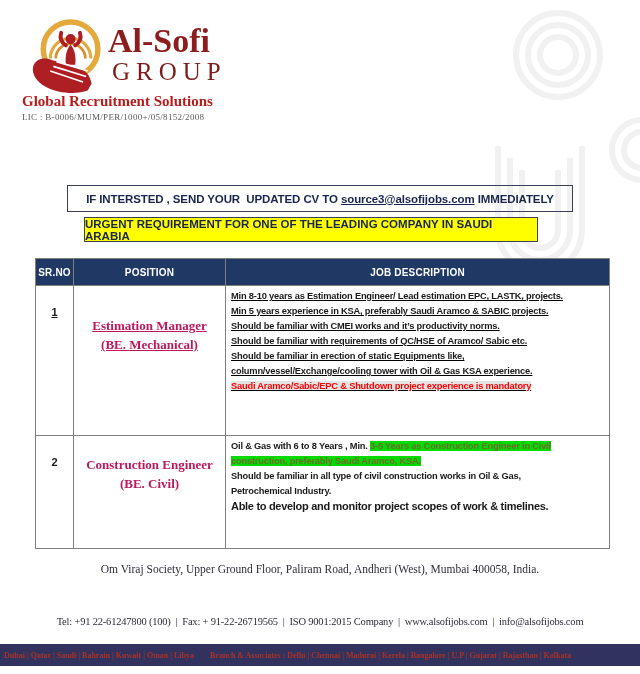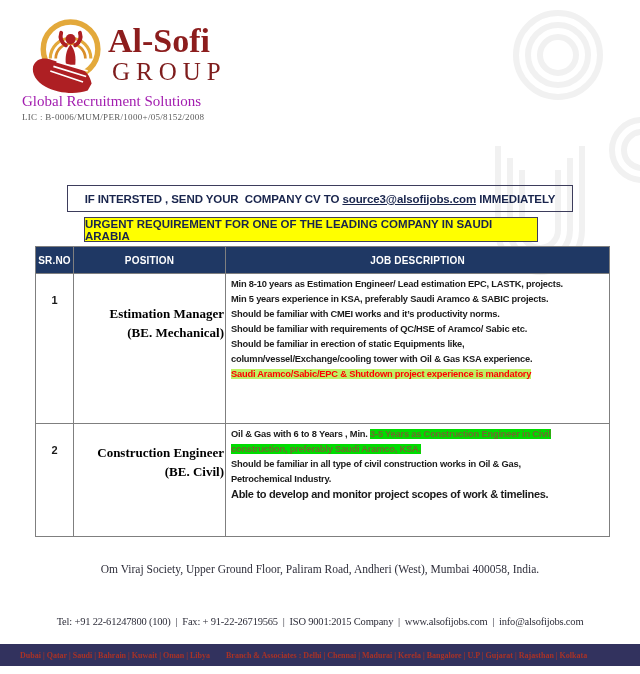--- a/index.html
+++ b/index.html
@@ -6,51 +6,51 @@
   body{width:640px;height:674px;background:#ffffff;font-family:"Liberation Sans",sans-serif;}
   .page{position:relative;width:640px;height:674px;background:#fff;overflow:hidden;}
 
   
   .deco{position:absolute;top:0;right:0;pointer-events:none;}
 
   
   .logo-emblem{position:absolute;left:30px;top:18px;width:78px;height:78px;}
   .brand-name{position:absolute;left:108px;top:22px;font-family:"Liberation Serif",serif;font-weight:bold;font-size:34px;color:#8C1D1D;}
   .brand-group{position:absolute;left:112px;top:58px;font-family:"Liberation Serif",serif;font-size:25px;letter-spacing:6px;color:#7E1C1C;}
-  .brand-tagline{position:absolute;left:22px;top:93px;font-family:"Liberation Serif",serif;font-weight:normal;font-size:15px;color:#a21caf;}
+  .brand-tagline{position:absolute;left:22px;top:93px;font-family:"Liberation Serif",serif;font-weight:bold;font-size:15px;color:#b91c1c;}
   .brand-license{position:absolute;left:22px;top:112px;font-family:"Liberation Serif",serif;font-size:9px;color:#5c5c5c;letter-spacing:.3px;}
 
   
   .notice-cv{position:absolute;left:67px;top:185px;width:504px;height:25px;border:1.5px solid #3d3d5c;
     display:flex;align-items:center;justify-content:center;font-weight:bold;font-size:11.5px;letter-spacing:-.1px;color:#19254D;white-space:pre;}
   .notice-cv a{color:#19254D;text-decoration:underline;}
   .notice-urgent{position:absolute;left:84px;top:217px;width:452px;height:23px;background:#FFFF00;border:1.5px solid #3d3d5c;
     display:flex;align-items:center;justify-content:center;font-weight:bold;font-size:11.5px;color:#19254D;}
 
   
-  table.jobs{position:absolute;left:35px;top:246px;width:574px;border-collapse:collapse;table-layout:fixed;}
+  table.jobs{position:absolute;left:35px;top:258px;width:574px;border-collapse:collapse;table-layout:fixed;}
   table.jobs th,table.jobs td{border:1px solid #7f7f7f;}
   table.jobs th{background:#1F3864;color:#ffffff;font-size:10px;font-weight:bold;height:24px;letter-spacing:.2px;}
   td.sr{vertical-align:top;text-align:center;font-weight:bold;font-size:11px;color:#1a1a1a;padding-top:20px;}
-  td.pos{vertical-align:top;text-align:right;font-family:"Liberation Serif",serif;font-weight:bold;font-size:13px;color:#000000;line-height:19px;}
+  td.pos{vertical-align:top;text-align:center;font-family:"Liberation Serif",serif;font-weight:bold;font-size:13px;color:#be185d;line-height:19px;}
   td.pos.r1{padding-top:30px;}
   td.pos.r2{padding-top:19px;}
   td.desc{vertical-align:top;padding:3px 3px 0 5px;overflow:hidden;}
-  tr.row1 td{height:118px;}
+  tr.row1 td{height:118px;text-decoration:underline;}
   tr.row2 td{height:91px;}
   .desc-line{font-weight:bold;font-size:9.3px;letter-spacing:-.2px;line-height:15px;color:#1a1a1a;white-space:nowrap;}
   .desc-line.big{font-size:11px;letter-spacing:-.3px;}
-  .seg-green_red{background:#bef264;color:#FF0000;}
+  .seg-green_red{background:#e5e5e5;color:#FF0000;}
   .seg-green_olive{background:#00DC00;color:#6F6B2D;text-align:right;}
 
   
   .footer-address{position:absolute;left:0;top:563px;width:640px;text-align:center;font-family:"Liberation Serif",serif;font-size:11.5px;color:#2E2E3A;}
   .footer-contacts{position:absolute;left:0;top:616px;width:640px;text-align:center;font-family:"Liberation Serif",serif;font-size:10.5px;letter-spacing:-.2px;color:#2E2E3A;white-space:pre;}
   .locations-bar{position:absolute;left:0;top:644px;width:640px;height:22px;background:#32325E;
-    display:flex;align-items:center;gap:16px;padding-left:20px;box-sizing:border-box;overflow:hidden;
+    display:flex;align-items:center;gap:16px;padding-left:4px;box-sizing:border-box;overflow:hidden;
     font-family:"Liberation Serif",serif;font-weight:bold;font-size:8px;color:#A93226;white-space:nowrap;}
 </style>
 </head>
 <body>
 
 <div class="page">
 
   <svg class="deco" width="210" height="340" viewBox="0 0 210 340">
     <g fill="none" stroke="#f1f1f1" stroke-width="6">
       <circle cx="128" cy="55" r="18"></circle>
@@ -73,21 +73,21 @@
     <path d="M46 35 C40 31 38 25 40 19" fill="none" stroke="#AE1F23" stroke-width="5" stroke-linecap="round"></path>
     <path d="M58 35 C64 31 66 25 64 19" fill="none" stroke="#AE1F23" stroke-width="5" stroke-linecap="round"></path>
     <path d="M4 62 C8 52 18 50 28 54 L62 64 C72 67 77 74 79 84 L74 93 C60 98 36 97 20 88 C8 82 2 72 4 62 Z" fill="#AE1F23"></path>
     <path d="M34 56 L74 68 M30 62 L72 75 M26 68 L68 82" stroke="#ffffff" stroke-width="2.2" fill="none"></path>
   </svg>
   <div class="brand-name">Al-Sofi</div>
   <div class="brand-group">GROUP</div>
   <div class="brand-tagline">Global Recruitment Solutions</div>
   <div class="brand-license">LIC : B-0006/MUM/PER/1000+/05/8152/2008</div>
 
-  <div class="notice-cv"><span>IF INTERSTED , SEND YOUR  COMPANY CV TO </span><a href="#">source3@alsofijobs.com</a><span> IMMEDIATELY</span></div>
+  <div class="notice-cv"><span>IF INTERSTED , SEND YOUR  UPDATED CV TO </span><a href="#">source3@alsofijobs.com</a><span> IMMEDIATELY</span></div>
   <div class="notice-urgent">URGENT REQUIREMENT FOR ONE OF THE LEADING COMPANY IN SAUDI ARABIA</div>
 
   <table class="jobs">
     <colgroup>
         <col style="width:38px">
         <col style="width:152px">
         <col style="width:384px">
       </colgroup>
     <thead>
       <tr>

